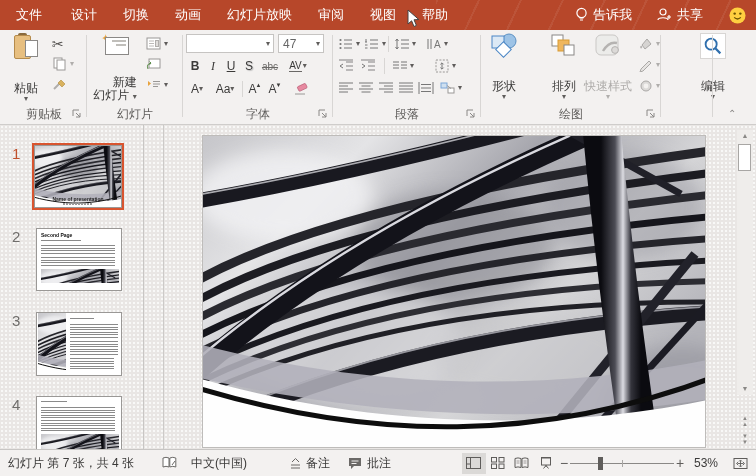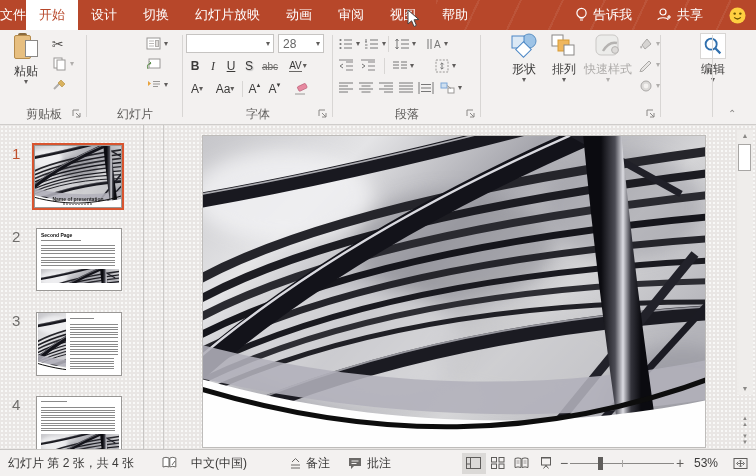--- a/index.html
+++ b/index.html
@@ -5,39 +5,39 @@
   * { margin:0; padding:0; box-sizing:border-box; }
   html,body { width:756px; height:476px; }
   body { font-family:"Liberation Sans","DejaVu Sans",sans-serif; overflow:hidden; background:#e9e7e5; }
   .app { position:relative; width:756px; height:476px; overflow:hidden; }
 
   
   .tabbar { position:absolute; top:0; left:0; width:756px; height:30px; background:#B7472A; display:flex; align-items:stretch; color:#fff; font-size:13px; z-index:5;}
   .tabbar .stripes { position:absolute; right:0; top:0; width:320px; height:30px;
      background:repeating-linear-gradient(115deg, rgba(255,255,255,0.07) 0 2px, transparent 2px 38px); pointer-events:none;}
   .tab { padding:0 13px; line-height:30px; white-space:nowrap; cursor:default; }
-  .tab.file { padding:0 0; }
+  .tab.file { padding:0 16px; }
   .tab.active { background:#fff; color:#B7472A; }
   .tab-right { margin-left:auto; display:flex; align-items:center; }
   .tellme,.share { display:flex; align-items:center; gap:5px; padding:0 12px; line-height:30px;}
   .smiley { width:17px; height:17px; margin:0 10px 0 14px; }
 
   
   .cursor { position:absolute; left:407px; top:9px; z-index:99; }
 
   
   .ribbon { position:absolute; top:30px; left:0; width:756px; height:95px; background:#f3f1f0; border-bottom:1px solid #cfcdcb; font-size:12px; color:#3b3a39;}
   .group { position:absolute; top:0; height:94px; }
   .vline { position:absolute; top:5px; height:82px; width:1px; background:#d8d6d4; }
   .glabel { position:absolute; top:76px; left:0; right:0; text-align:center; font-size:12px; color:#605e5c; }
   .dd { font-size:8px; color:#5f5d5b; line-height:8px; }
   .dd.dis { color:#b0aeac; }
   .launcher { position:absolute; top:79px; width:10px; height:10px; }
   .bigbtn { position:absolute; top:3px; display:flex; flex-direction:column; align-items:center; height:70px; cursor:default; }
-  .bigbtn .lbl { margin-top:4px; line-height:13px; text-align:right; }
+  .bigbtn .lbl { margin-top:21px; line-height:13px; text-align:right; }
   .smallbtn { position:absolute; display:flex; align-items:center; gap:2px; height:18px; }
   .combo { position:absolute; height:19px; background:#fff; border:1px solid #c6c4c2; display:flex; align-items:center; }
   .combo .val { flex:1; padding-left:4px; color:#666; font-size:12px; }
   .combo .dd { padding-right:3px; }
   .fbtn { position:absolute; top:27px; width:18px; height:18px; display:flex; align-items:center; justify-content:center; font-size:12px; color:#3b3a39;}
   .fbtn2 { top:50px; }
   .sep { position:absolute; width:1px; height:16px; background:#d8d6d4; }
   .collapse { position:absolute; left:728px; top:78px; color:#8a8886; font-size:10px; }
   .disabled-lbl { color:#aeacaa !important; }
 
@@ -155,25 +155,24 @@
       <g id="dlg-ic">
         <path d="M1,1 h6 M1,1 v6" stroke="#8a8886" fill="none"></path>
         <path d="M4,4 l4,4 M8,4 v4 h-4" stroke="#8a8886" fill="none"></path>
       </g>
     </defs>
   </svg>
 
   <div class="tabbar">
     <div class="stripes"></div>
     <div class="tab file">文件</div>
-    <div class="tab active">开始</div>
     <div class="tab">设计</div>
     <div class="tab">切换</div>
+    <div class="tab">动画</div>
     <div class="tab">幻灯片放映</div>
-    <div class="tab">动画</div>
     <div class="tab">审阅</div>
     <div class="tab">视图</div>
     <div class="tab">帮助</div>
     <div class="tab-right">
       <div class="tellme">
         <svg width="13" height="16" viewBox="0 0 13 16">
           <circle cx="6.5" cy="6" r="4.6" fill="none" stroke="#fff" stroke-width="1.2"></circle>
           <path d="M4.5,11 h4 M5,13 h3" stroke="#fff" stroke-width="1.2" fill="none"></path>
         </svg>
         <span>告诉我</span>
@@ -228,20 +227,32 @@
         </svg>
       </div>
       <svg class="launcher" style="left:70px;" viewBox="0 0 10 10">
           <use href="#dlg-ic"></use>
         </svg>
       <div class="glabel">剪贴板</div>
     </div>
     <div class="vline" style="left:86px;"></div>
 
     <div class="group" style="left:88px;width:94px;">
+      <div class="bigbtn" style="left:2px;width:50px;">
+        <div class="nslide">
+          <span class="star">✦</span>
+          <div class="pg"></div>
+          <div class="ln" style="top:7px;width:14px;"></div>
+          <div class="ln" style="top:11px;width:10px;"></div>
+        </div>
+        <div class="lbl">
+          <span>新建</span><br>
+          <span>幻灯片</span> <span class="dd">▾</span>
+        </div>
+      </div>
       <div class="smallbtn" style="left:58px;top:5px;">
         <svg class="mini-ic" viewBox="0 0 16 14">
           <rect x="1" y="1" width="13" height="11" fill="#fff" stroke="#9a9896"></rect>
           <path d="M3,4 h5 M3,6.5 h5 M3,9 h5" stroke="#bcbab8"></path>
           <rect x="9.5" y="3.5" width="3" height="6" fill="#e0dedc" stroke="#b0aeac"></rect>
         </svg>
           <span class="dd">▾</span>
       </div>
       <div class="smallbtn" style="left:58px;top:25px;">
         <svg class="mini-ic" viewBox="0 0 16 14">
@@ -259,21 +270,21 @@
       <div class="glabel">幻灯片</div>
     </div>
     <div class="vline" style="left:182px;"></div>
 
     <div class="group" style="left:184px;width:148px;">
       <div class="combo" style="left:2px;top:4px;width:88px;">
         <span class="val"></span>
           <span class="dd">▾</span>
       </div>
       <div class="combo" style="left:94px;top:4px;width:46px;">
-        <span class="val">28</span>
+        <span class="val">47</span>
           <span class="dd">▾</span>
       </div>
       <div class="fbtn" style="left:2px;font-weight:bold;">B</div>
       <div class="fbtn" style="left:20px;font-style:italic;font-family:'Liberation Serif',serif;">I</div>
       <div class="fbtn" style="left:38px;text-decoration:underline;">U</div>
       <div class="fbtn" style="left:56px;text-shadow:1px 1px 1px #bbb;">S</div>
       <div class="fbtn" style="left:74px;width:24px;text-decoration:line-through;font-size:10px;color:#6a6866;">abc</div>
       <div class="fbtn" style="left:100px;width:28px;gap:1px;">
         <span style="font-size:10px;border-bottom:1px solid #6a6866;">AV</span>
           <span class="dd">▾</span>
@@ -400,21 +411,21 @@
           <span class="dd">▾</span>
       </div>
       <svg class="launcher" style="left:132px;" viewBox="0 0 10 10">
           <use href="#dlg-ic"></use>
         </svg>
       <div class="glabel">段落</div>
     </div>
     <div class="vline" style="left:480px;"></div>
 
     <div class="group" style="left:482px;width:178px;">
-      <div class="bigbtn" style="left:20px;width:44px;">
+      <div class="bigbtn" style="left:0;width:44px;">
         <svg width="30" height="26" viewBox="0 0 30 26">
           <circle cx="20" cy="8" r="7" fill="#9dc3e6" stroke="#5b90c2"></circle>
           <rect x="3" y="3" width="12" height="12" fill="#dce9f5" stroke="#4a86c5"></rect>
           <rect x="9" y="11" width="11" height="11" transform="rotate(45 14.5 16.5)" fill="#fff" stroke="#4a86c5"></rect>
         </svg>
         <div class="lbl">形状</div>
         <div class="dd">▾</div>
       </div>
       <div class="bigbtn" style="left:60px;width:44px;">
         <svg width="28" height="26" viewBox="0 0 28 26">
@@ -450,20 +461,21 @@
       <div class="smallbtn" style="left:156px;top:47px;">
         <svg class="mini-ic" viewBox="0 0 16 14">
           <circle cx="8" cy="7" r="5" fill="#dcdad8" stroke="#aaa8a6"></circle>
           <circle cx="8" cy="7" r="2.4" fill="#f4f2f0"></circle>
         </svg>
           <span class="dd dis">▾</span>
       </div>
       <svg class="launcher" style="left:164px;" viewBox="0 0 10 10">
           <use href="#dlg-ic"></use>
         </svg>
+      <div class="glabel">绘图</div>
     </div>
     <div class="vline" style="left:660px;"></div>
 
     <div class="group" style="left:688px;width:50px;">
       <div class="bigbtn" style="left:4px;width:42px;">
         <svg width="26" height="26" viewBox="0 0 26 26" style="background:#fff;border:1px solid #d8d6d4;">
           <circle cx="11" cy="11" r="6" fill="none" stroke="#2f6fad" stroke-width="2"></circle>
           <path d="M15.5,15.5 L21,21" stroke="#2f6fad" stroke-width="2.4"></path>
         </svg>
         <div class="lbl">编辑</div>
@@ -536,21 +548,21 @@
       <div class="sarrow" style="top:0;">▲</div>
       <div class="sthumb"></div>
       <div class="sarrow" style="bottom:0;">▼</div>
     </div>
     <div class="navbtn" style="top:290px;">▲<br>▲</div>
     <div class="navbtn" style="top:308px;">▼<br>▼</div>
   </div>
 
   <div class="statusbar">
     <div class="sb-item" style="margin-left:8px;">
-      <span>幻灯片 第 2 张，共 4 张</span>
+      <span>幻灯片 第 7 张，共 4 张</span>
     </div>
     <div class="sb-item" style="margin-left:28px;">
       <svg width="15" height="14" viewBox="0 0 15 14">
         <path d="M1,2 q3,-1.4 6,0 v9 q-3,-1.4 -6,0 Z M13.8,2 q-3,-1.4 -6,0 v9 q3,-1.4 6,0 Z" fill="#fff" stroke="#6a6866"></path>
         <path d="M10,9 l3,-4" stroke="#6a6866"></path>
       </svg>
     </div>
     <div class="sb-item" style="margin-left:14px;justify-content:flex-end;">
       <span>中文(中国)</span>
     </div>

